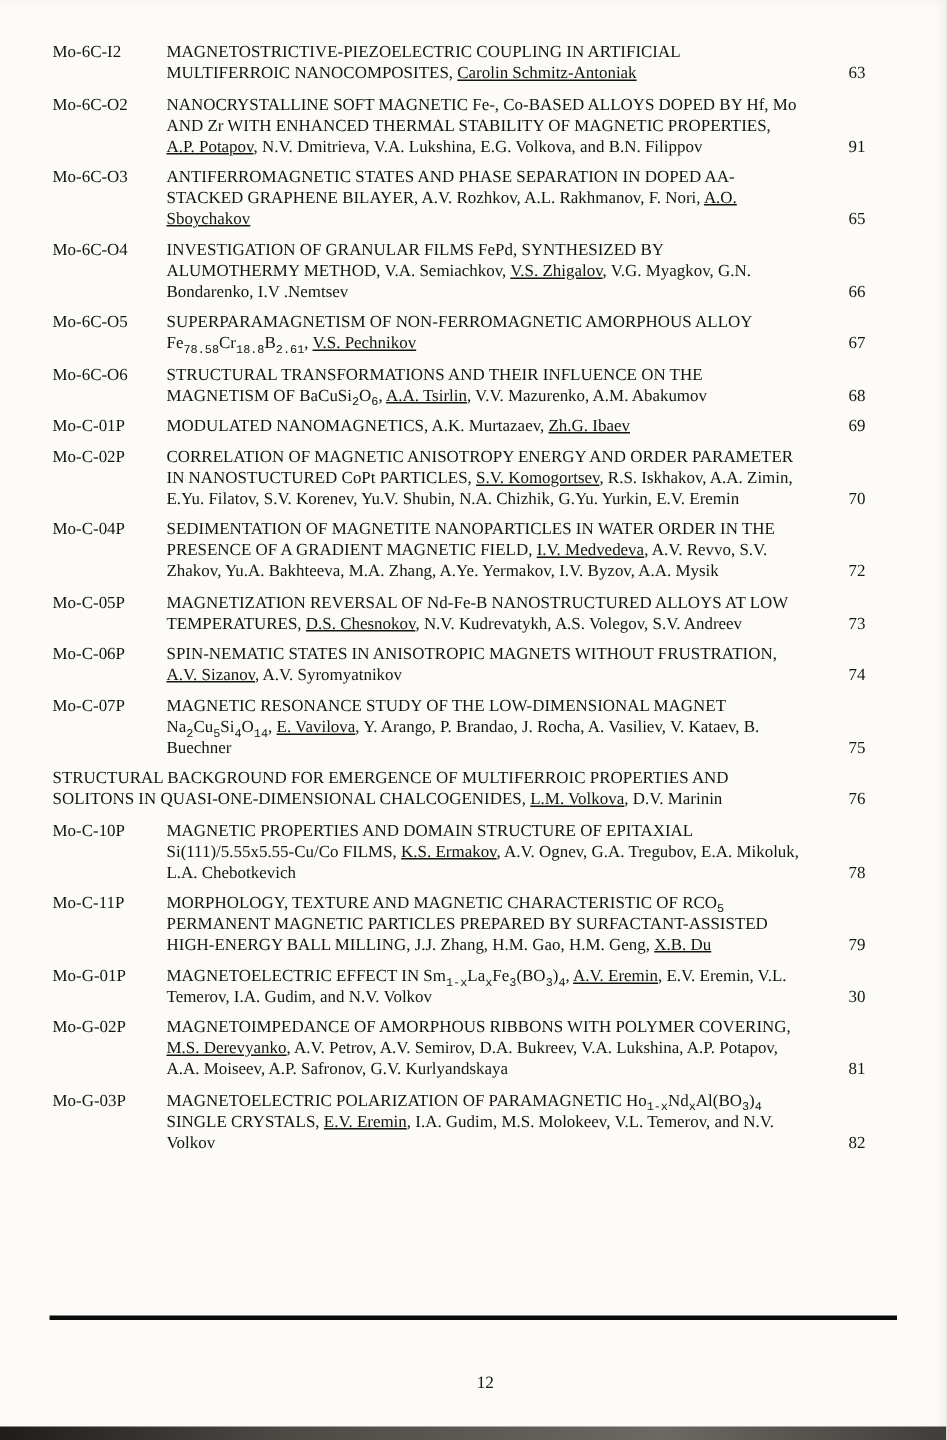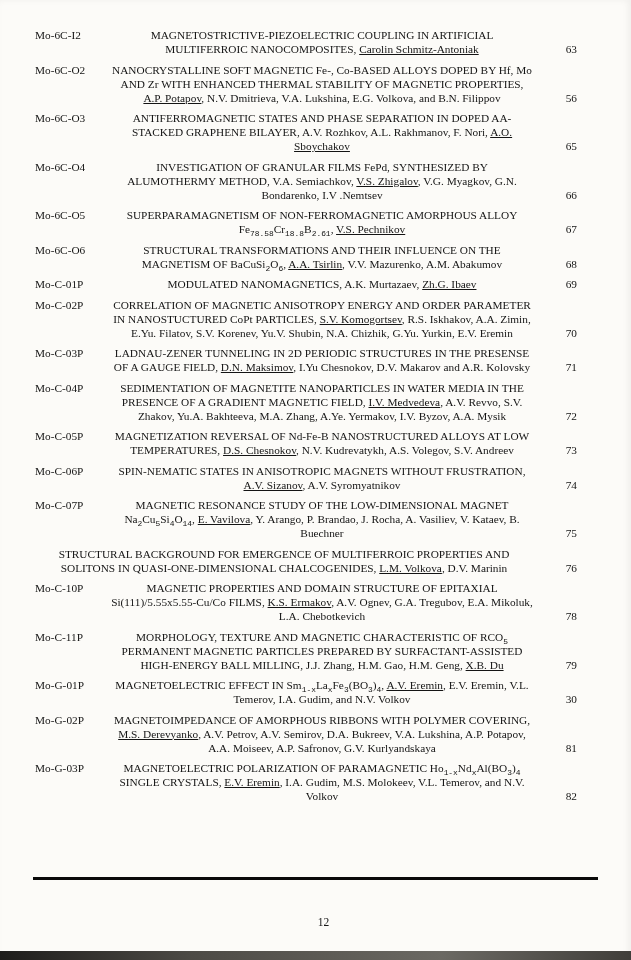--- a/index.html
+++ b/index.html
@@ -26,21 +26,20 @@
     font-size: 11.3px;
     line-height: 14px;
   }
   .code {
     flex: none;
     width: 76px;
   }
   .body {
     flex: 1;
     padding-right: 10px;
-    text-align: center;
   }
   .body .u { text-decoration: underline; text-underline-offset: 1px; }
   .body sub { font-size: 0.7em; line-height: 0; font-family: Liberation Mono, monospace; }
   .pageno {
     flex: none;
     width: 34px;
     display: flex;
     align-items: flex-end;
     justify-content: flex-end;
   }
@@ -75,21 +74,21 @@
 <div class="page">
   <div class="content">
       <div class="row">
         <div class="code">Mo-6C-I2</div>
         <div class="body"><span>MAGNETOSTRICTIVE-PIEZOELECTRIC COUPLING IN ARTIFICIAL MULTIFERROIC NANOCOMPOSITES, </span><span class="u">Carolin Schmitz-Antoniak</span></div>
         <div class="pageno">63</div>
       </div>
       <div class="row">
         <div class="code">Mo-6C-O2</div>
         <div class="body"><span>NANOCRYSTALLINE SOFT MAGNETIC Fe-, Co-BASED ALLOYS DOPED BY Hf, Mo AND Zr WITH ENHANCED THERMAL STABILITY OF MAGNETIC PROPERTIES, </span><span class="u">A.P. Potapov</span><span>, N.V. Dmitrieva, V.A. Lukshina, E.G. Volkova, and B.N. Filippov</span></div>
-        <div class="pageno">56</div>
+        <div class="pageno">91</div>
       </div>
       <div class="row">
         <div class="code">Mo-6C-O3</div>
         <div class="body"><span>ANTIFERROMAGNETIC STATES AND PHASE SEPARATION IN DOPED AA-STACKED GRAPHENE BILAYER, A.V. Rozhkov, A.L. Rakhmanov, F. Nori, </span><span class="u">A.O. Sboychakov</span></div>
         <div class="pageno">65</div>
       </div>
       <div class="row">
         <div class="code">Mo-6C-O4</div>
         <div class="body"><span>INVESTIGATION OF GRANULAR FILMS FePd, SYNTHESIZED BY ALUMOTHERMY METHOD, V.A. Semiachkov, </span><span class="u">V.S. Zhigalov</span><span>, V.G. Myagkov, G.N. Bondarenko, I.V .Nemtsev</span></div>
         <div class="pageno">66</div>
@@ -108,27 +107,22 @@
         <div class="code">Mo-C-01P</div>
         <div class="body"><span>MODULATED NANOMAGNETICS, A.K. Murtazaev, </span><span class="u">Zh.G. Ibaev</span></div>
         <div class="pageno">69</div>
       </div>
       <div class="row">
         <div class="code">Mo-C-02P</div>
         <div class="body"><span>CORRELATION OF MAGNETIC ANISOTROPY ENERGY AND ORDER PARAMETER IN NANOSTUCTURED CoPt PARTICLES, </span><span class="u">S.V. Komogortsev</span><span>, R.S. Iskhakov, A.A. Zimin, E.Yu. Filatov, S.V. Korenev, Yu.V. Shubin, N.A. Chizhik, G.Yu. Yurkin, E.V. Eremin</span></div>
         <div class="pageno">70</div>
       </div>
       <div class="row">
-        <div class="code">Mo-C-03P</div>
-        <div class="body"><span>LADNAU-ZENER TUNNELING IN 2D PERIODIC STRUCTURES IN THE PRESENSE OF A GAUGE FIELD, </span><span class="u">D.N. Maksimov</span><span>, I.Yu Chesnokov, D.V. Makarov and A.R. Kolovsky</span></div>
-        <div class="pageno">71</div>
-      </div>
-      <div class="row">
         <div class="code">Mo-C-04P</div>
-        <div class="body"><span>SEDIMENTATION OF MAGNETITE NANOPARTICLES IN WATER MEDIA IN THE PRESENCE OF A GRADIENT MAGNETIC FIELD, </span><span class="u">I.V. Medvedeva</span><span>, A.V. Revvo, S.V. Zhakov, Yu.A. Bakhteeva, M.A. Zhang, A.Ye. Yermakov, I.V. Byzov, A.A. Mysik</span></div>
+        <div class="body"><span>SEDIMENTATION OF MAGNETITE NANOPARTICLES IN WATER ORDER IN THE PRESENCE OF A GRADIENT MAGNETIC FIELD, </span><span class="u">I.V. Medvedeva</span><span>, A.V. Revvo, S.V. Zhakov, Yu.A. Bakhteeva, M.A. Zhang, A.Ye. Yermakov, I.V. Byzov, A.A. Mysik</span></div>
         <div class="pageno">72</div>
       </div>
       <div class="row">
         <div class="code">Mo-C-05P</div>
         <div class="body"><span>MAGNETIZATION REVERSAL OF Nd-Fe-B NANOSTRUCTURED ALLOYS AT LOW TEMPERATURES, </span><span class="u">D.S. Chesnokov</span><span>, N.V. Kudrevatykh, A.S. Volegov, S.V. Andreev</span></div>
         <div class="pageno">73</div>
       </div>
       <div class="row">
         <div class="code">Mo-C-06P</div>
         <div class="body"><span>SPIN-NEMATIC STATES IN ANISOTROPIC MAGNETS WITHOUT FRUSTRATION, </span><span class="u">A.V. Sizanov</span><span>, A.V. Syromyatnikov</span></div>

